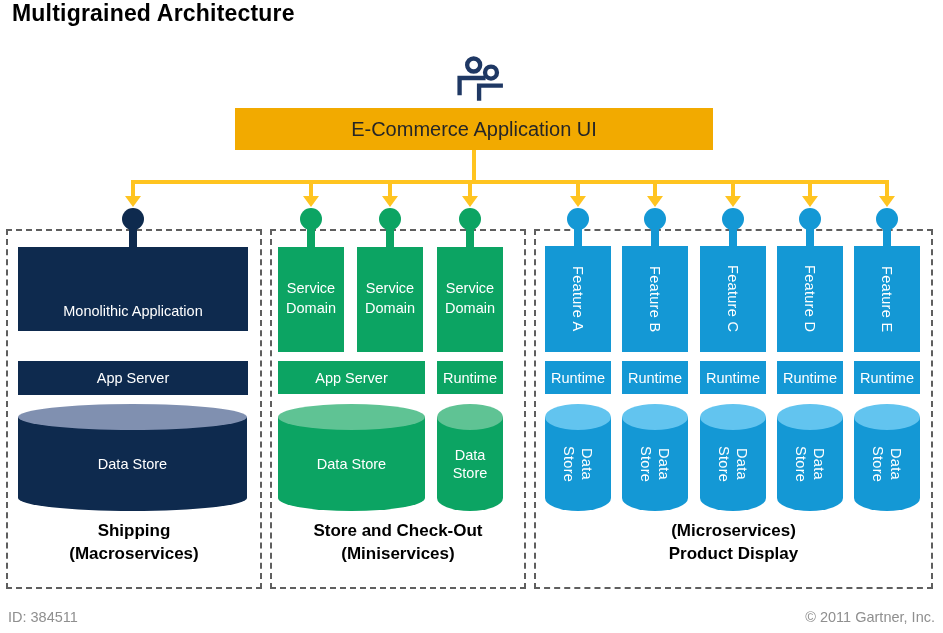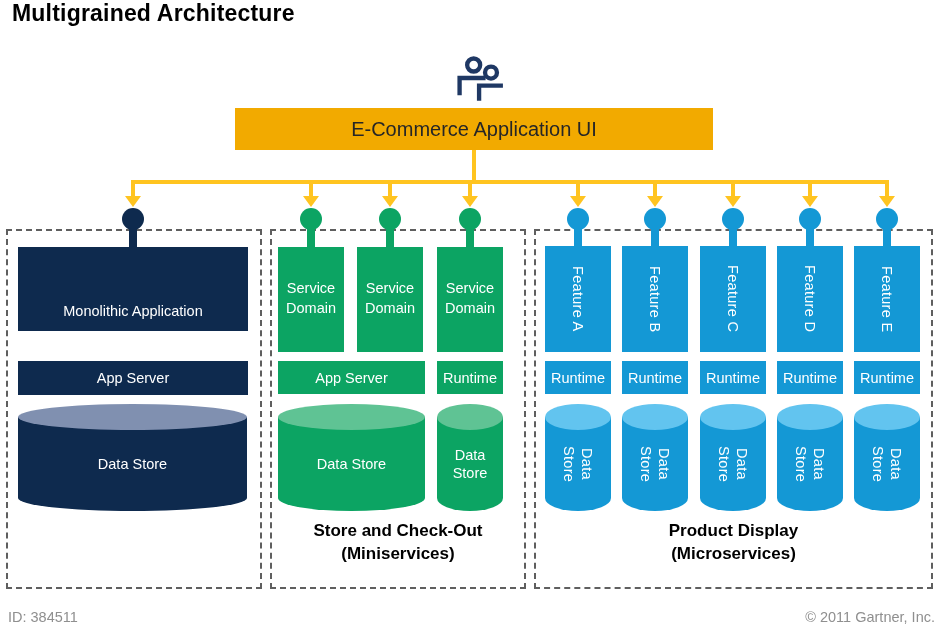--- a/index.html
+++ b/index.html
@@ -149,20 +149,24 @@
   </div>
   <div class="blk navy-bg" style="left:18px; top:361px; width:230px; height:34px;">
     <span>App Server</span>
   </div>
   <div class="cyl navy" style="left:18px; top:404px; width:229px; height:107px;">
     <div class="cap"></div>
     <div class="tube">
       <span>Data Store</span>
     </div>
   </div>
+  <div class="caption" style="left:6px; width:256px;">
+    <div>Shipping</div>
+    <div>(Macroservices)</div>
+  </div>
 
   <div class="blk green-bg top-label" style="left:278px; top:247px; width:66px; height:105px;">
     <span>Service Domain</span>
   </div>
   <div class="blk green-bg top-label" style="left:357px; top:247px; width:66px; height:105px;">
     <span>Service Domain</span>
   </div>
   <div class="blk green-bg top-label" style="left:437px; top:247px; width:66px; height:105px;">
     <span>Service Domain</span>
   </div>
@@ -245,20 +249,20 @@
       <span class="vlabel">Data Store</span>
     </div>
   </div>
   <div class="cyl blue" style="left:854px; top:404px; width:66px; height:107px;">
     <div class="cap"></div>
     <div class="tube">
       <span class="vlabel">Data Store</span>
     </div>
   </div>
   <div class="caption" style="left:534px; width:399px;">
+    <div>(Microservices)</div>
     <div>Product Display</div>
-    <div>(Microservices)</div>
   </div>
 
   <div class="footer-id">ID: 384511</div>
   <div class="footer-copy">© 2011 Gartner, Inc.</div>
 
 </div>
 
 </body></html>

